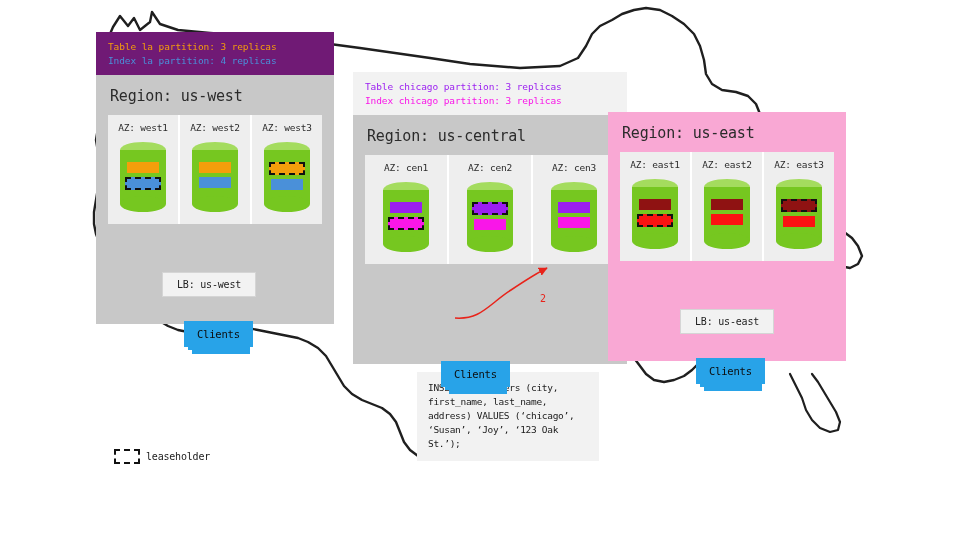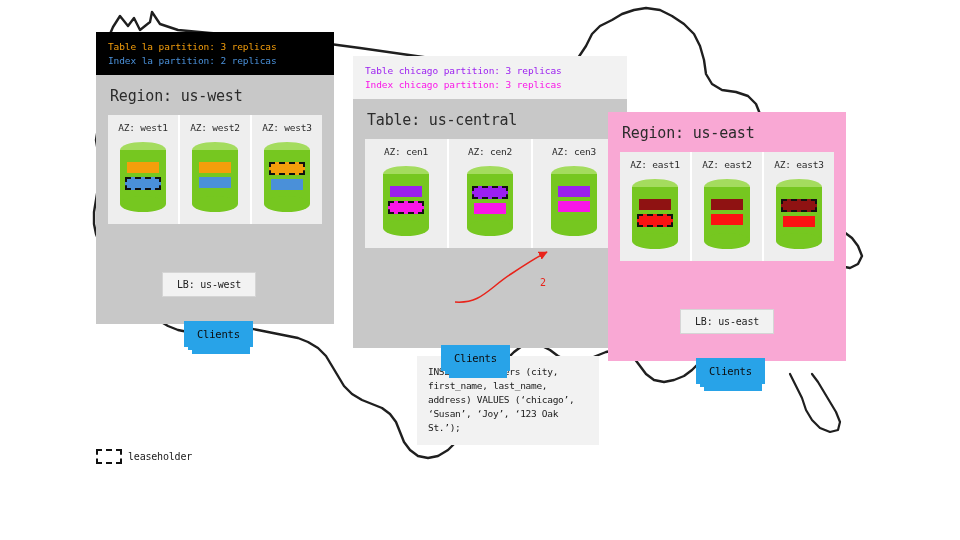--- a/index.html
+++ b/index.html
@@ -115,23 +115,23 @@
 
     <path d="M495,150 L508,142 L520,146 L534,142 L548,148 L560,146 L572,152
              L580,160 L574,168 L562,170 L550,166 L538,170 L526,166 L514,170
              L502,164 L494,158 Z" fill="none" stroke="#1f1f1f" stroke-width="2.2" stroke-linejoin="round"></path>
 
     <path d="M790,374 L796,386 L802,398 L806,410 L812,420 L820,428 L830,432
              L838,430 L840,422 L836,412 L830,402 L824,392 L818,382 L812,374" fill="none" stroke="#1f1f1f" stroke-width="2.2" stroke-linejoin="round" stroke-linecap="round"></path>
   </svg>
 
   <div class="cluster" id="c-west" style="left:96px;top:32px;width:238px;">
-    <div class="hdr" style="background: #000000;">
+    <div class="hdr" style="background: #701a75;">
       <span style="color: rgb(245, 158, 11);">Table la partition: 3 replicas</span>
-      <span class="l2" style="color: rgb(74, 144, 217);">Index la partition: 2 replicas</span>
+      <span class="l2" style="color: rgb(74, 144, 217);">Index la partition: 4 replicas</span>
     </div>
     <div class="regionbox" style="height: 249px; position: relative; background: rgb(200, 200, 200);">
       <div class="region-title">Region: us-west</div>
       <div class="azrow">
         <div class="azcell">
           <div class="azlabel">AZ: west1</div>
           <div class="cyl">
             <div class="top" style="background: rgb(164, 220, 94);"></div>
             <div class="body" style="background: rgb(118, 199, 32);"></div>
             <div class="bot" style="background: rgb(118, 199, 32);"></div>
@@ -168,27 +168,27 @@
       </div>
       <div class="lb" style="left: 66px; top: 197px; background: rgb(242, 242, 242);">LB: us-west</div>
       <div class="clients-wrap" style="left:88px;top:246px;">
         <div class="sh sh2" style="left: 8px; top: 8px; width: 58px; height: 25px; background: rgb(40, 163, 232);"></div>
         <div class="sh sh1" style="left: 4px; top: 4px; width: 58px; height: 25px; background: rgb(40, 163, 232);"></div>
         <div class="clients" style="background: rgb(40, 163, 232);">Clients</div>
       </div>
     </div>
   </div>
 
-  <div class="cluster" id="c-central" style="left:353px;top:56px;width:274px;">
+  <div class="cluster" id="c-central" style="left:353px;top:72px;width:274px;">
     <div class="hdr" style="background: rgb(242, 242, 242);">
       <span style="color: rgb(155, 31, 240);">Table chicago partition: 3 replicas</span>
       <span class="l2" style="color: rgb(249, 22, 232);">Index chicago partition: 3 replicas</span>
     </div>
     <div class="regionbox" style="height: 249px; position: relative; background: rgb(200, 200, 200);">
-      <div class="region-title">Table: us-central</div>
+      <div class="region-title">Region: us-central</div>
       <div class="azrow">
         <div class="azcell">
           <div class="azlabel">AZ: cen1</div>
           <div class="cyl">
             <div class="top" style="background: rgb(164, 220, 94);"></div>
             <div class="body" style="background: rgb(118, 199, 32);"></div>
             <div class="bot" style="background: rgb(118, 199, 32);"></div>
             <div class="bars">
               <div class="bar" style="background: rgb(155, 31, 240);"></div>
               <div class="bar lease" style="background: rgb(249, 22, 232);"></div>
@@ -287,18 +287,18 @@
       </div>
       <div class="lb" style="left: 72px; top: 197px; background: rgb(242, 242, 242);">LB: us-east</div>
       <div class="clients-wrap" style="left:88px;top:246px;">
         <div class="sh sh2" style="left: 8px; top: 8px; width: 58px; height: 25px; background: rgb(40, 163, 232);"></div>
         <div class="sh sh1" style="left: 4px; top: 4px; width: 58px; height: 25px; background: rgb(40, 163, 232);"></div>
         <div class="clients" style="background: rgb(40, 163, 232);">Clients</div>
       </div>
     </div>
   </div>
 
-  <div class="legend" style="left:96px;top:449px;">
+  <div class="legend" style="left:114px;top:449px;">
     <div class="swatch" style="border-color: rgb(17, 17, 17);"></div>
     <div class="ltext">leaseholder</div>
   </div>
 
 </div>
 
 </body></html>

